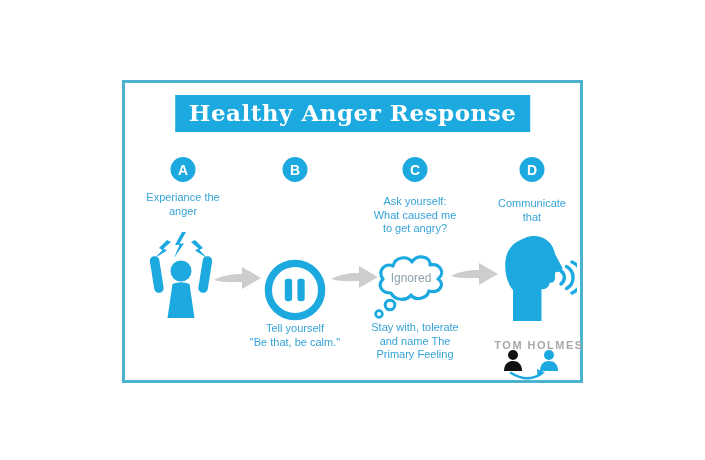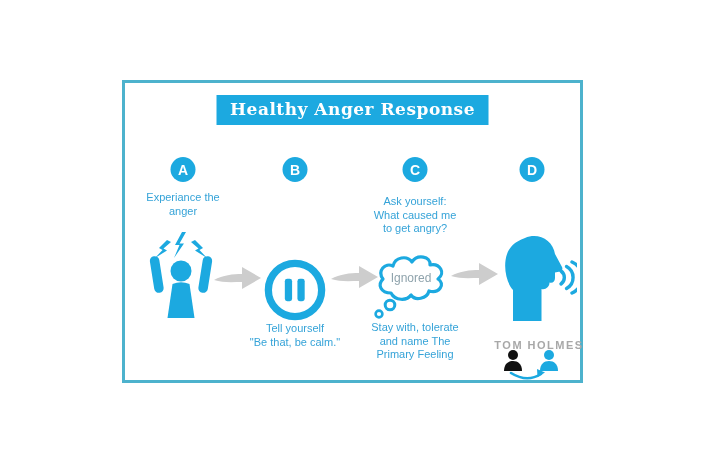--- a/index.html
+++ b/index.html
@@ -5,21 +5,21 @@
   * { margin:0; padding:0; box-sizing:border-box; }
   html,body { width:705px; height:460px; background:#ffffff; overflow:hidden;
               font-family:"Liberation Sans", sans-serif; }
   .stage { position:relative; width:705px; height:460px; background:#fff; }
 
   .card { position:absolute; left:122px; top:80px; width:461px; height:303px;
           background:#fff; border:3px solid #4db2cd; }
 
   .title { position:absolute; left:50%; top:12px; transform:translateX(-50%);
            background:#1ca9e0; color:#fff; padding:4px 14px 6px;
-           font-family:"DejaVu Serif", serif; font-weight:bold; font-size:17px;
+           font-family:"DejaVu Serif", serif; font-weight:bold; font-size:23px;
            letter-spacing:.5px; white-space:nowrap; }
 
   .badge { position:absolute; width:25px; height:25px; border-radius:50%;
            background:#1ca9e0; color:#fff; display:flex; align-items:center;
            justify-content:center; font-weight:bold; font-size:14px;
            transform:translateX(-50%); }
 
   .step-text { position:absolute; transform:translateX(-50%); text-align:center;
                color:#35a3d8; font-weight:normal; font-size:11px; line-height:13.5px;
                white-space:pre-line; width:130px; }
@@ -48,20 +48,22 @@
       </div>
     <div class="badge" style="left:407px; top:74px;">
         <span>D</span>
       </div>
 
     <div class="step-text" style="left:58px;  top:108px;">Experiance the
 anger</div>
     <div class="step-text" style="left:290px; top:112px;">Ask yourself:
 What caused me
 to get angry?</div>
+    <div class="step-text" style="left:407px; top:114px;">Communicate
+that</div>
 
     <div class="icon-box" style="left:20px; top:147px; width:72px; height:88px;">
       <svg width="72" height="88" viewBox="0 0 72 88">
         <g fill="#1ca9e0">
           <path d="M37,2 L30,15 L34.5,15 L29,28 L39,13.5 L34.5,13.5 L41,2 Z"></path>
           <path d="M22,10 L14,18 L17.5,20 L10,28 L22,20.5 L18.5,18.5 L26,12 Z"></path>
           <path d="M50,10 L58,18 L54.5,20 L62,28 L50,20.5 L53.5,18.5 L46,12 Z"></path>
           <circle cx="36" cy="41" r="10.5"></circle>
           <path d="M27.5,54 Q36,50.5 44.5,54 L49.5,88 L22.5,88 Z"></path>
           <rect x="7" y="26" width="9.5" height="37" rx="4.7" transform="rotate(-9 11.7 44.5)"></rect>

